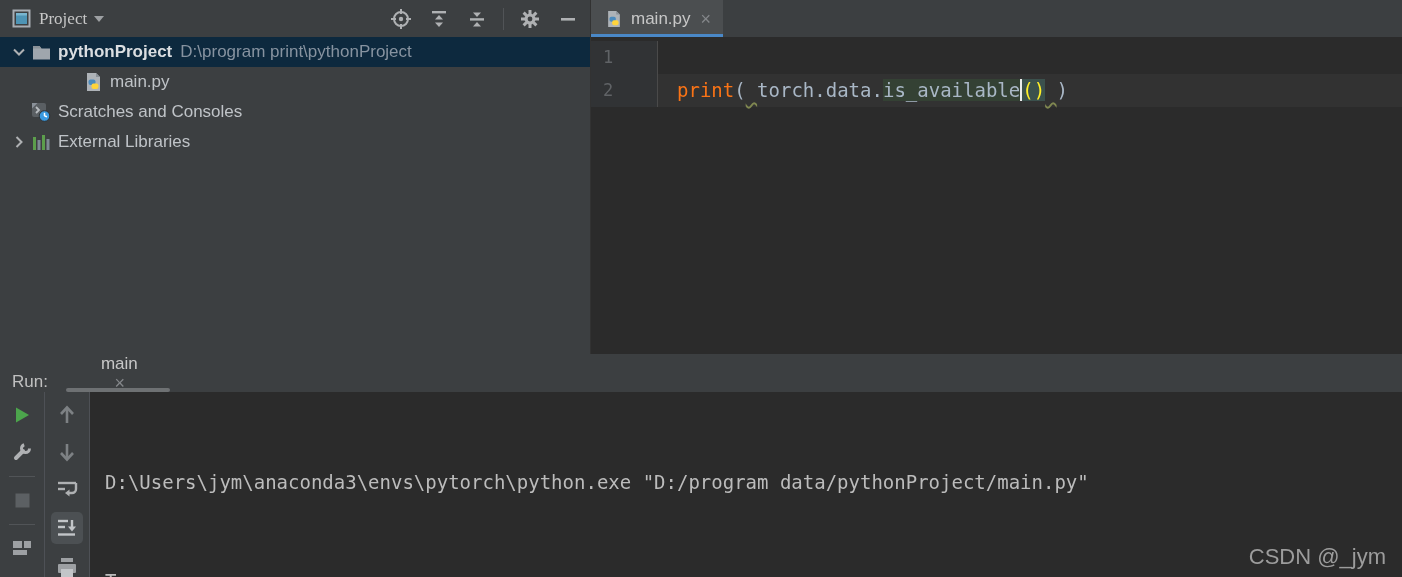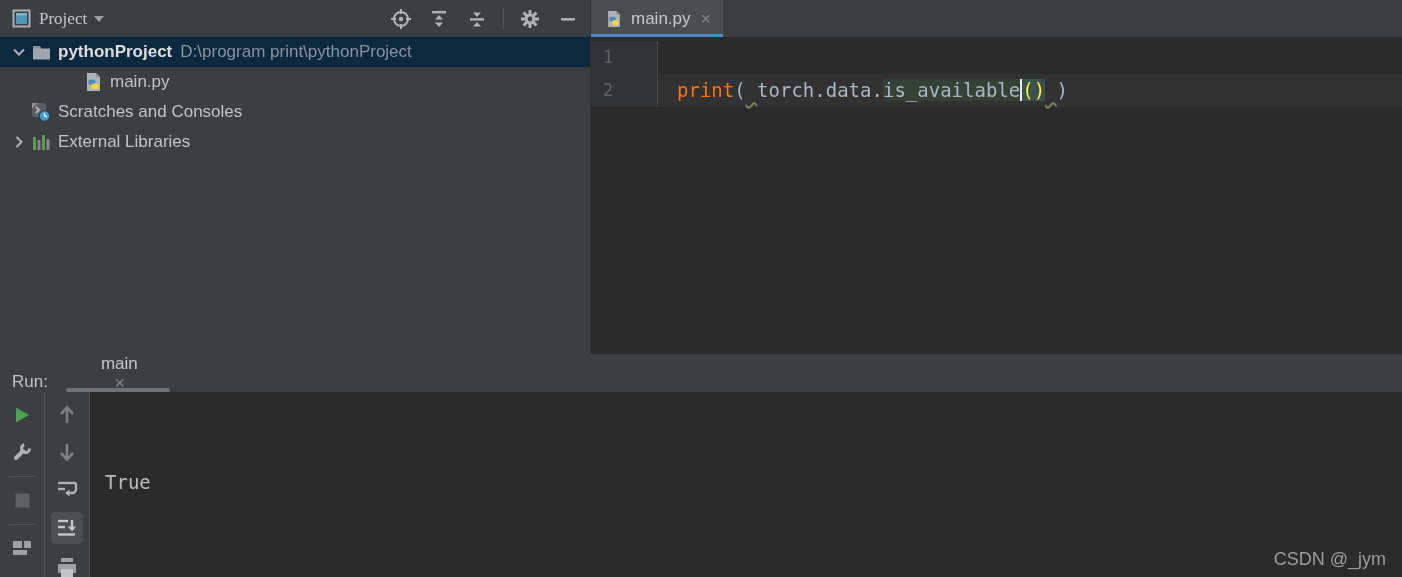--- a/index.html
+++ b/index.html
@@ -60,21 +60,21 @@
   .run-tab-label{ margin:0 10px 0 9px; color:#C7C7C7; }
 
   .run-body{ display:flex; height:185px; }
   .icon-col{ width:45px; flex:none; display:flex; flex-direction:column; align-items:center; background:#3C3F41; border-right:1px solid #4E5156; }
   .icol-btn{ width:28px; height:28px; display:flex; align-items:center; justify-content:center; margin-top:9px; cursor:pointer; flex:none; }
   .icol-sep{ width:26px; height:1px; background:#515457; margin-top:10px; flex:none; }
   .icol-btn.toggled{ background:#4C5053; border-radius:5px; width:32px; height:32px; }
   .console{ flex:1; background:#2B2B2B; padding:8px 0 0 15px; font-size:19px; line-height:33px; color:#BCBCBC; white-space:pre; overflow:hidden; }
   .console .c-line{ height:33px; }
 
-  .watermark{ position:absolute; right:16px; bottom:7px; color:#9C9C9C; font-size:18px; }
+  .watermark{ position:absolute; right:16px; bottom:7px; color:#9C9C9C; font-size:22px; }
 </style>
 </head>
 <body>
 
 <div class="app">
 
   <div class="top">
 
     <div class="project-panel">
       <div class="project-header">
@@ -305,20 +305,21 @@
         <span class="icol-btn">
           <svg width="22" height="20" viewBox="0 0 22 20">
             <rect x="5" y="1" width="12" height="4" fill="#9DA0A3"></rect>
             <rect x="2" y="7" width="18" height="9" rx="1" fill="#9DA0A3"></rect>
             <rect x="5" y="12" width="12" height="8" fill="#C2C5C8"></rect>
           </svg>
         </span>
       </div>
 
       <div class="console mono">
+        <div class="c-line">D:\Users\jym\anaconda3\envs\pytorch\python.exe "D:/program data/pythonProject/main.py"</div>
         <div class="c-line">True</div>
         
         
       </div>
     </div>
   </div>
 
   <div class="watermark">CSDN @_jym</div>
 </div>
 

